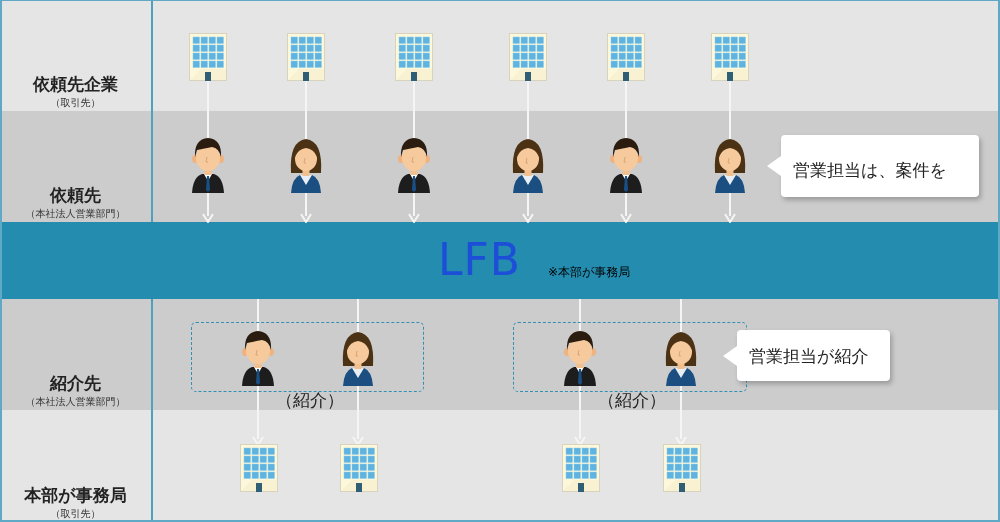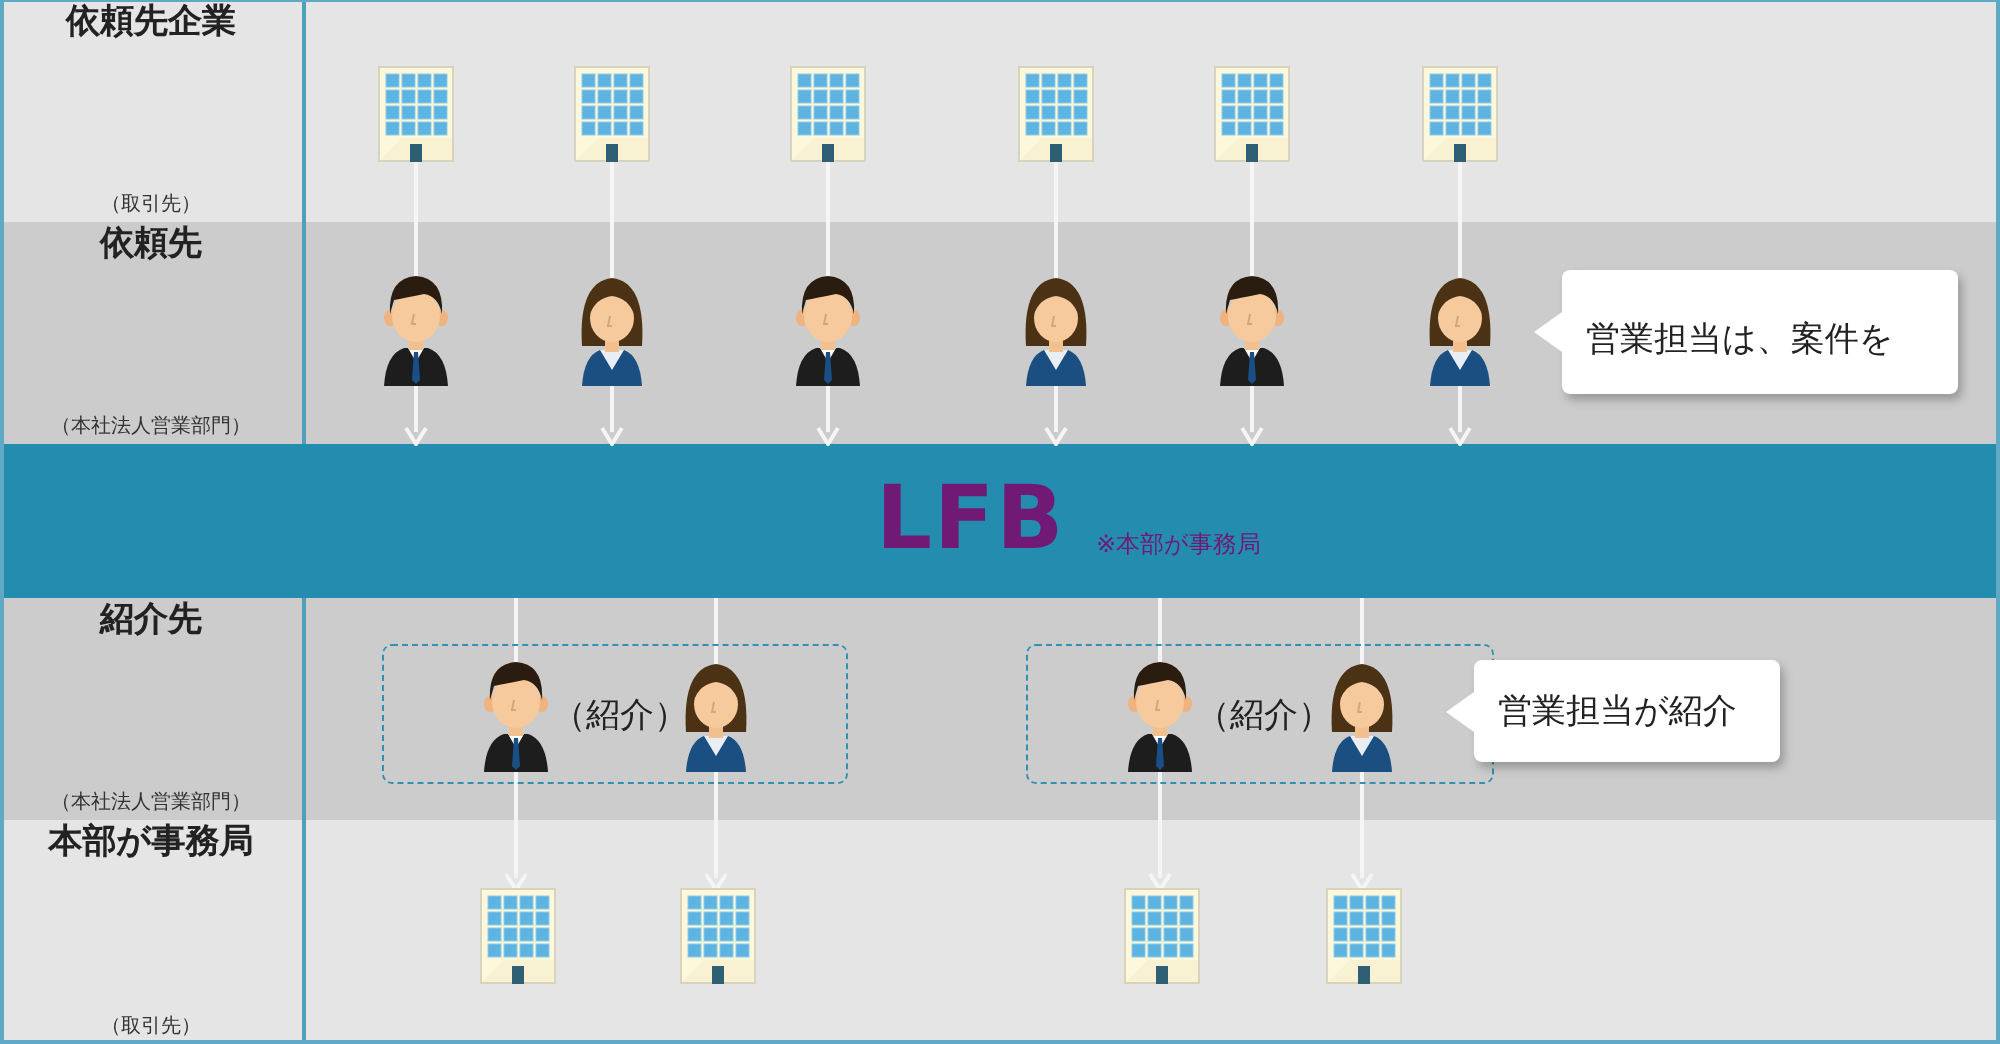--- a/index.html
+++ b/index.html
@@ -2,34 +2,34 @@
 <html><head>
 <meta charset="utf-8">
 <style>
   * { box-sizing: border-box; margin: 0; padding: 0; }
   html, body { width: 1000px; height: 522px; overflow: hidden; background: #e6e6e6; }
   body { font-family: "DejaVu Sans", "Liberation Sans", sans-serif; position: relative; }
   .frame { position: absolute; left: 0; top: 0; width: 1000px; height: 522px; border: 2px solid #5fa9c6; border-top-width: 1px; pointer-events: none; z-index: 50; }
   .row { position: absolute; left: 0; width: 1000px; }
   .row.light { background: #e5e5e5; }
   .row.dark { background: #cccccc; }
-  .label-col { position: absolute; left: 0; top: 0; width: 153px; height: 100%; border-right: 2px solid #4f9fbf; display: flex; flex-direction: column; justify-content: space-between; align-items: center; }
+  .label-col { position: absolute; left: 0; top: 0; width: 153px; height: 100%; border-right: 2px solid #4f9fbf; display: flex; flex-direction: column; justify-content: flex-end; align-items: center; }
   .label-main { font-weight: bold; font-size: 17px; color: #222; line-height: 22px; }
   .label-sub { font-size: 10px; color: #333; line-height: 16px; }
   .band { position: absolute; left: 0; top: 222px; width: 1000px; height: 77px; background: #238caf; }
-  .logo { position: absolute; left: 438px; top: 238px; font-family: "DejaVu Sans", sans-serif; font-weight: bold; font-size: 44px; color: #701a75; letter-spacing: 1px; line-height: 44px; }
-  .band-note { position: absolute; left: 548px; top: 264px; font-size: 12px; color: #701a75; }
+  .logo { position: absolute; left: 438px; top: 238px; font-family: "DejaVu Sans", sans-serif; font-weight: normal; font-size: 44px; color: #1d4ed8; letter-spacing: 1px; line-height: 44px; }
+  .band-note { position: absolute; left: 548px; top: 264px; font-size: 12px; color: #000000; }
   .vline { position: absolute; width: 2px; background: #f5f5f5; }
   .arrowhead { position: absolute; width: 12px; height: 10px; }
   .building { position: absolute; width: 38px; height: 48px; }
   .person { position: absolute; width: 36px; height: 58px; }
   .bubble { position: absolute; background: #fff; border-radius: 4px; box-shadow: 2px 3px 5px rgba(0,0,0,0.25); color: #222; font-size: 17px; line-height: 26px; padding: 6px 10px; }
   .bubble::before { content: ""; position: absolute; left: -14px; top: 50%; margin-top: -10px; border-style: solid; border-width: 10px 14px 10px 0; border-color: transparent #fff transparent transparent; }
   .dash-box { position: absolute; border: 1.5px dashed #3390b5; border-radius: 5px; }
-  .shokai { position: absolute; font-size: 17px; color: #222; }
+  .shokai { position: absolute; font-size: 17px; color: #222; margin-top: 43px; }
 </style>
 </head>
 <body>
 
 <div class="row light" style="top:0;height:111px;">
   <div class="label-col">
     <div class="label-main">依頼先企業</div>
     <div class="label-sub">（取引先）</div>
   </div>
 </div>

